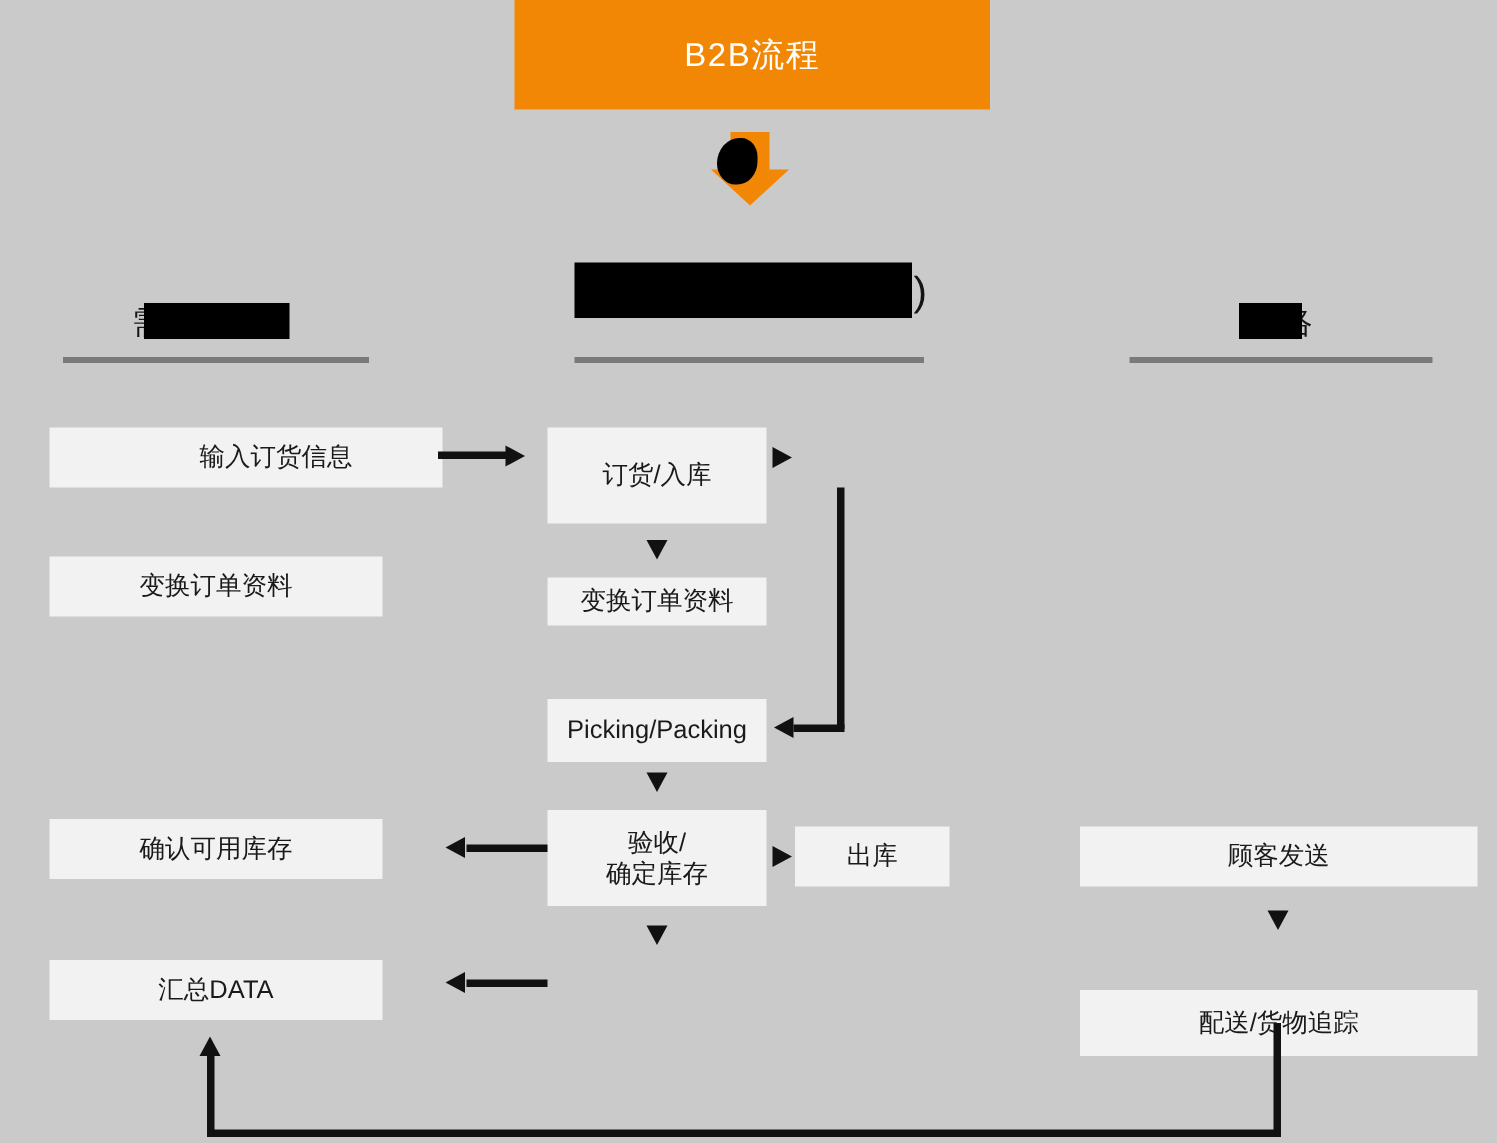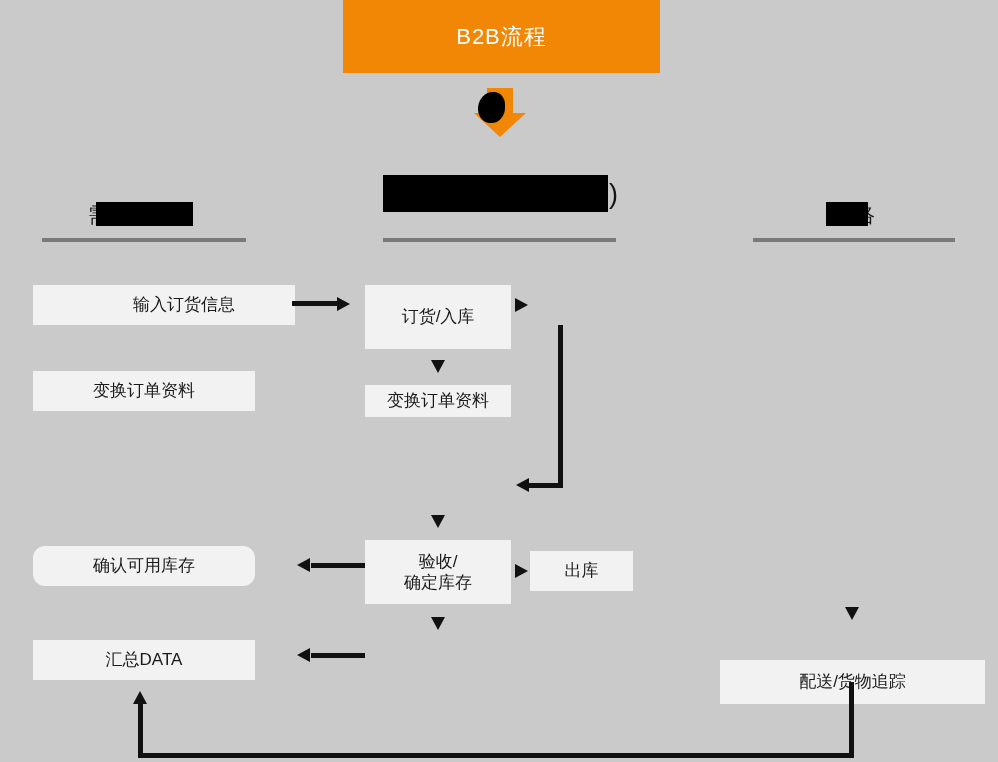--- a/index.html
+++ b/index.html
@@ -53,32 +53,34 @@
   <div class="redact" style="left:383px;top:175px;width:225px;height:37px;"></div>
   <span class="hfrag-big" style="left:609px;top:179px;">)</span>
   <div class="underline" style="left:383px;top:238px;width:233px;"></div>
 
   <span class="hfrag" style="left:854px;top:201px;">络</span>
   <div class="redact" style="left:826px;top:202px;width:42px;height:24px;"></div>
   <div class="underline" style="left:753px;top:238px;width:202px;"></div>
 
   <div class="box" style="left:33px;top:285px;width:222px;height:40px;padding-left:40px;">输入订货信息</div>
   <div class="box" style="left:33px;top:371px;width:222px;height:40px;">变换订单资料</div>
-  <div class="box" style="left:33px;top:546px;width:222px;height:40px;border-radius:12px;">确认可用库存</div>
+  <div class="box" style="left:33px;top:546px;width:222px;height:40px;">确认可用库存</div>
   <div class="box" style="left:33px;top:640px;width:222px;height:40px;">汇总DATA</div>
 
   <div class="box" style="left:365px;top:285px;width:146px;height:64px;">订货/入库</div>
   <div class="box" style="left:365px;top:385px;width:146px;height:32px;">变换订单资料</div>
+  <div class="box" style="left:365px;top:466px;width:146px;height:42px;">Picking/Packing</div>
   <div class="box" style="left:365px;top:540px;width:146px;height:64px;">
     <span>验收/</span>
     <span>确定库存</span>
   </div>
 
   <div class="box" style="left:530px;top:551px;width:103px;height:40px;">出库</div>
 
+  <div class="box" style="left:720px;top:551px;width:265px;height:40px;">顾客发送</div>
   <div class="box" style="left:720px;top:638px;width:265px;height:44px;margin-top:22px;">配送/货物追踪</div>
 
   <div class="line" style="left:292px;top:301px;width:46px;height:5px;"></div>
   <div class="arr r" style="left:337px;top:297px;"></div>
 
   <div class="arr r" style="left:515px;top:298px;"></div>
 
   <div class="arr d" style="left:431px;top:360px;"></div>
 
   <div class="line" style="left:558px;top:325px;width:5px;height:161px;"></div>

